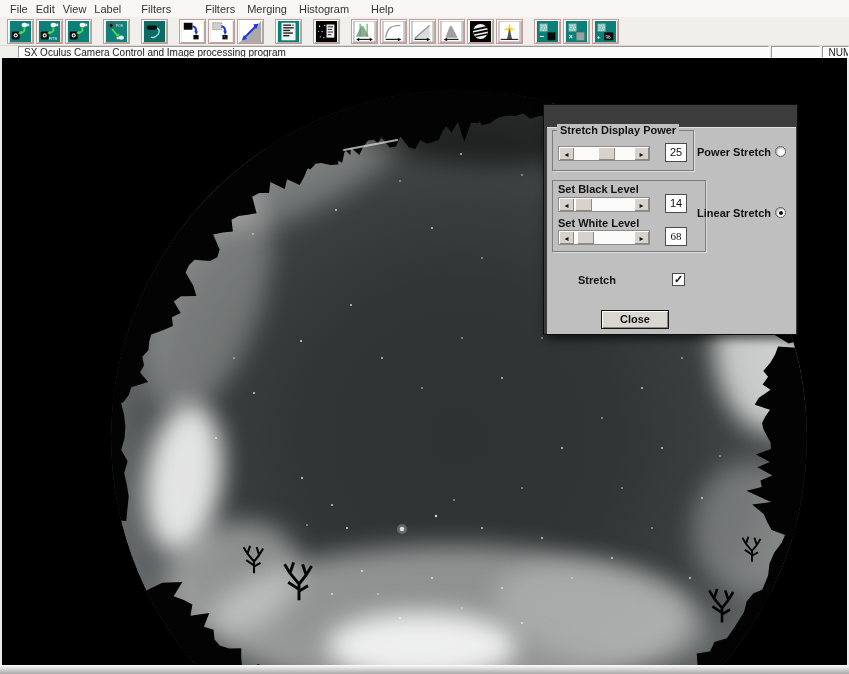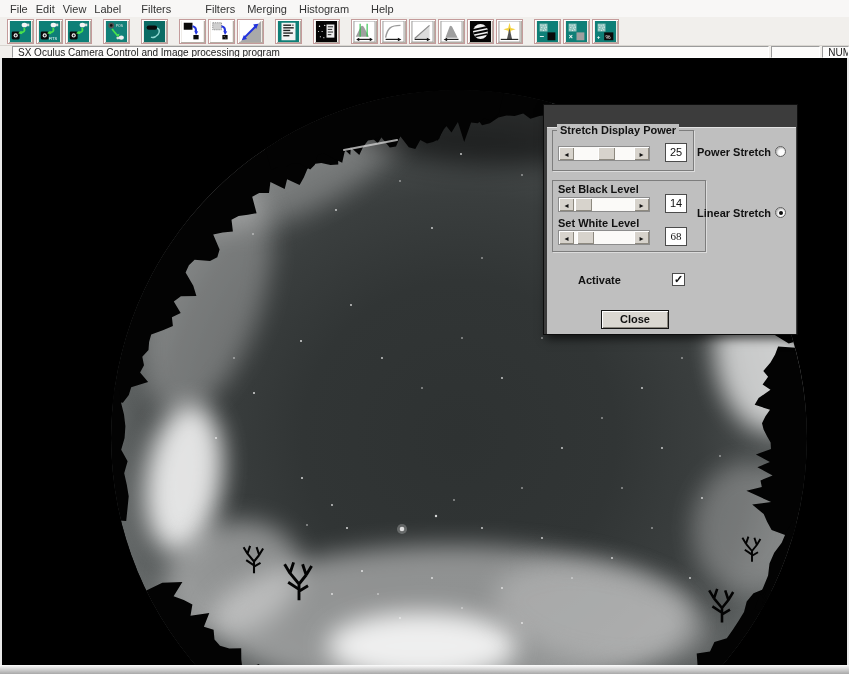--- a/index.html
+++ b/index.html
@@ -26,21 +26,21 @@
           box-shadow:inset 1px 1px 0 #fff, inset -1px -1px 0 #b4ada4;
           margin-right:2px;padding:1px;box-sizing:border-box;cursor:default;}
   .tb-btn svg{width:23px;height:21px;display:block;}
 
   
   .statusbar{position:absolute;left:0;top:46px;width:849px;height:12px;background:#f1efec;
              display:flex;font-size:10px;color:#222;}
   .sb-panel{height:12px;line-height:11px;box-sizing:border-box;background:#fcfbfa;
             border:1px solid;border-color:#9b9b9b #ffffff #ffffff #9b9b9b;
             padding-left:5px;overflow:hidden;white-space:nowrap;}
-  .sb-main{width:768px;margin-left:12px;}
+  .sb-main{width:768px;margin-left:18px;}
   .sb-mid{width:50px;margin-left:2px;}
   .sb-num{width:27px;margin-left:2px;}
 
   
   .viewport{position:absolute;left:0;top:58px;width:849px;height:607px;background:#000;
             border-left:2px solid #e9e9e9;border-right:2px solid #e9e9e9;box-sizing:border-box;}
   .viewport svg{display:block;}
   .bottomstrip{position:absolute;left:0;top:665px;width:849px;height:9px;
                background:linear-gradient(#fdfdfd,#a8a8a8);}
 
@@ -453,19 +453,19 @@
         <div class="hs-btn"><span class="tri">◂</span></div>
         <div class="hs-track">
             <div class="hs-thumb" style="left: 3px;"></div>
           </div>
         <div class="hs-btn"><span class="tri">▸</span></div>
       </div>
       <div class="valuebox" style="left:118px;top:99px;font-family:Liberation Serif, serif;">68</div>
       <div class="radio-label" style="left:130px;top:79px;">Linear Stretch</div>
       <div class="radio checked" id="radio-linear" style="left:228px;top:79px;"></div>
 
-      <div class="dlg-label" style="left:31px;top:146px;">Activate</div>
+      <div class="dlg-label" style="left:31px;top:146px;">Stretch</div>
       <div class="checkbox" id="chk-activate" style="left:125px;top:145px;">✓</div>
 
       <div class="btn" style="left:54px;top:182px;width:66px;height:17px;line-height:16px;">Close</div>
     </div>
   </div>
 </div>
 
 </body></html>

